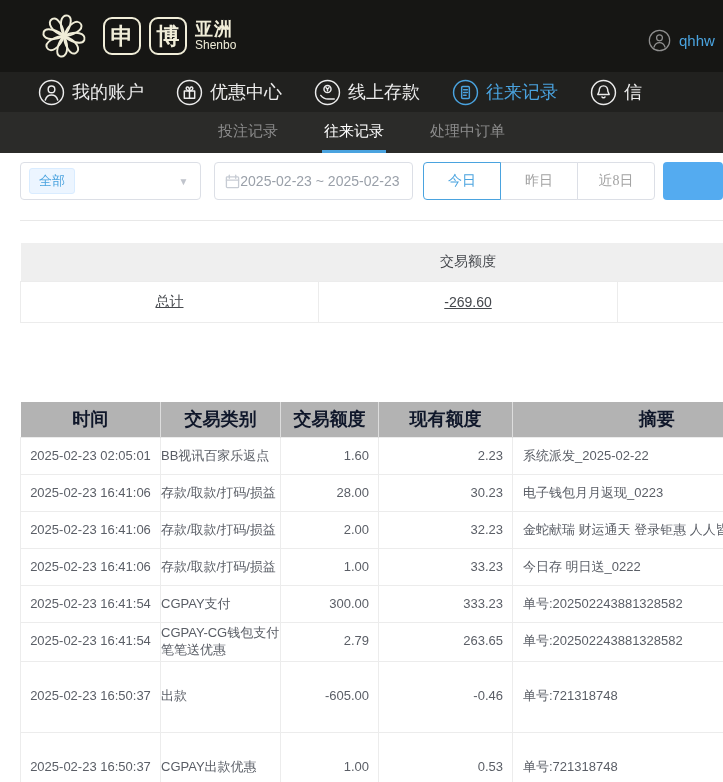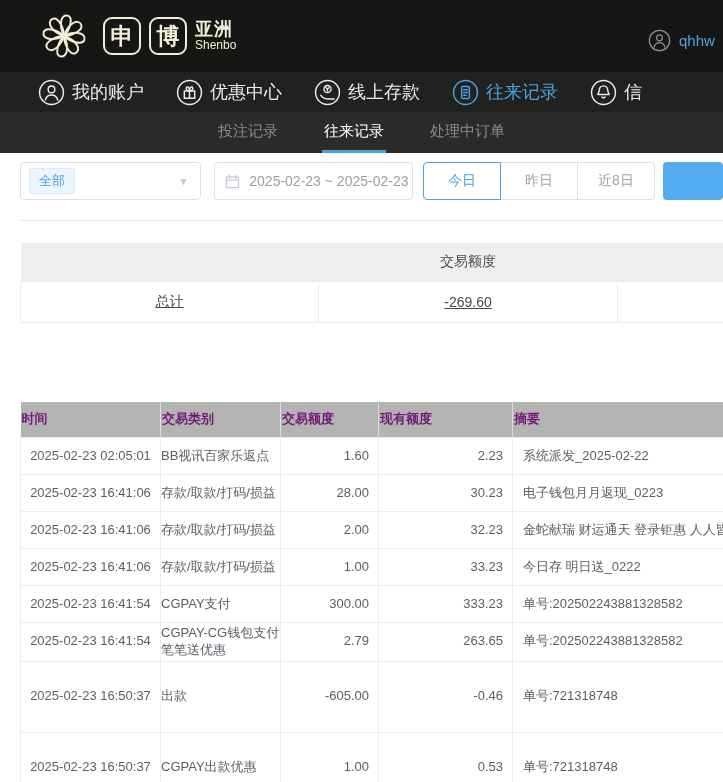--- a/index.html
+++ b/index.html
@@ -37,44 +37,44 @@
   .subtab.active { color:#ffffff; border-bottom-color:var(--accent); }
   
   .filter-bar { display:flex; align-items:center; margin:9px 0 0 20px; height:38px; }
   .select { width:202px; height:38px; border:1px solid #dcdfe6; border-radius:4px;
     display:flex; align-items:center; justify-content:space-between; padding:0 12px 0 8px;
     cursor:pointer; background:#fff; }
   .select-chip { background:#ecf5ff; color:var(--accent); font-size:13px; padding:3px 9px;
     border-radius:3px; border:1px solid #d9ecff; }
   .chevron { color:#c0c4cc; font-size:10px; }
   .datebox { margin-left:13px; width:223px; height:38px; border:1px solid #dcdfe6;
-    border-radius:4px; display:flex; align-items:center; gap:9px; padding-left:10px;
+    border-radius:4px; display:flex; align-items:center; padding-left:10px;
     color:#9aa0a9; font-size:14px; background:#fff; cursor:pointer; }
   .datebox svg { width:15px; height:15px; color:#c7ccd4; }
   .btn-group { margin-left:10px; display:flex; }
   .qbtn { height:38px; border:1px solid #dcdfe6; background:#fff; font-size:14px;
     color:#a3a3a3; width:78px; margin-left:-1px; cursor:pointer;
     font-family:"Liberation Sans", sans-serif; }
   .qbtn:first-child { border-radius:4px 0 0 4px; margin-left:0; }
-  .qbtn:last-child { border-radius:0 4px 4px 0; }
+  .qbtn:last-child { border-radius:0 4px 4px 0;font-family:Liberation Serif, serif; }
   .qbtn.active { border-color:var(--accent); color:var(--accent); position:relative; z-index:1; }
   .search-btn { margin-left:8px; width:60px; height:38px; background:var(--button-blue);
     border:none; border-radius:4px; cursor:pointer; flex:none; }
   .divider { margin:20px 0 0 20px; border-top:1px solid #e8e8e8; }
   
   table { border-collapse:collapse; table-layout:fixed; }
   .summary { margin:22px 0 0 20px; width:780px; font-size:14px; color:#45484d; }
   .summary th { background:var(--summary-header-bg); height:38px; font-weight:normal;
     text-align:center; }
   .summary td { height:41px; border:1px solid #ececec; text-align:center;text-decoration:underline; }
   
   .main-table { margin:79px 0 0 20px; width:780px; font-size:13px; color:#5a5e66; }
-  .main-table th { background:var(--table-header-bg); color:#701a75; height:36px;
-    font-weight:bold; font-size:13px; border-left:1px solid rgba(255,255,255,.55);
-    text-align:left; }
+  .main-table th { background:var(--table-header-bg); color:#0f172a; height:36px;
+    font-weight:bold; font-size:18px; border-left:1px solid rgba(255,255,255,.55);
+    text-align:center; }
   .main-table th:first-child { border-left:none; }
   .main-table td { border:1px solid #ececec; height:37px; padding:2px 8px;
     line-height:1.3; vertical-align:middle; }
   .main-table tr.tall td { height:71px; }
   .main-table td.c-time { text-align:center; padding:2px 4px; }
   .main-table td.c-type { padding:2px 0; }
   .main-table td.c-amount, .main-table td.c-balance { text-align:right; padding-right:9px; }
   .main-table td.c-note { padding-left:10px; white-space:nowrap; overflow:hidden; }
   svg .st { fill:none; stroke:currentColor; stroke-width:1.4; stroke-linecap:round;
     stroke-linejoin:round; }

